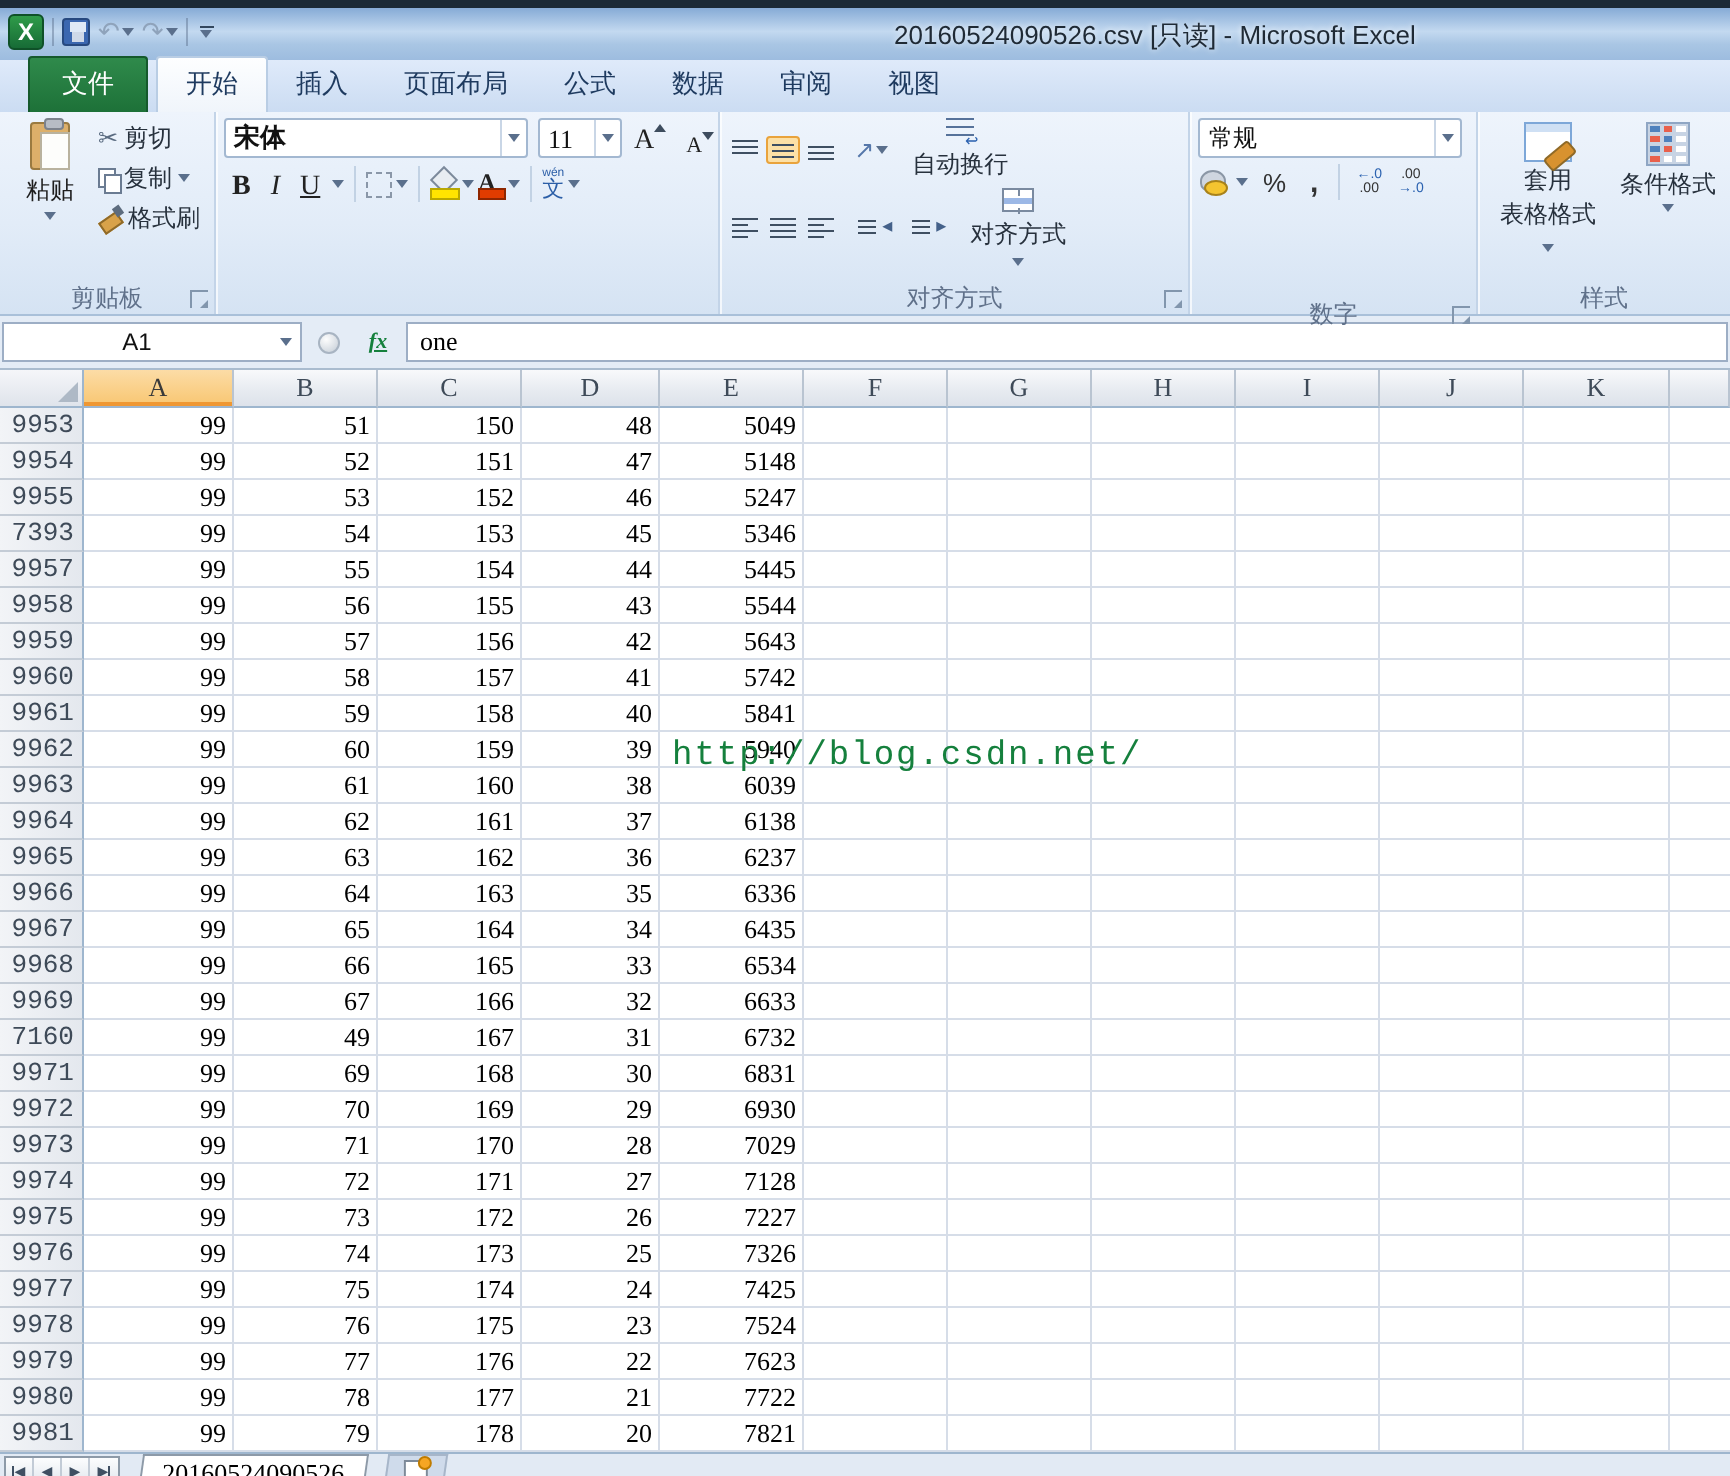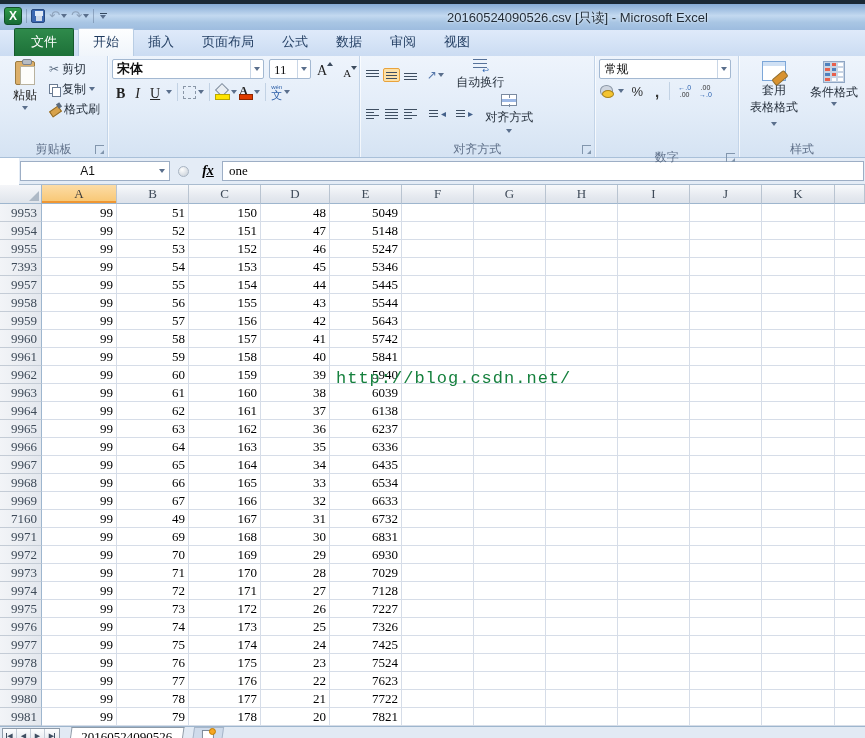--- a/index.html
+++ b/index.html
@@ -119,42 +119,42 @@
   .g-styles { flex:1; border-right:none; }
   .bigbtn { width:54px; display:flex; flex-direction:column; align-items:center; padding-top:2px; gap:2px; color:#27313d; font-size:12px; line-height:1.25; text-align:center; }
   .cf-ic { width:22px; height:22px; display:grid; grid-template-columns:repeat(3,1fr); grid-template-rows:repeat(4,1fr); border:1px solid #8fa6c4; background:#fff; }
   .cf-ic i { border:0.5px solid #c8d4e4; }
   .cf-r { background:#e8604c; } .cf-b { background:#4f81bd; }
   .ft-ic { width:24px; height:20px; border:1px solid #7da7d8; position:relative;
     background:linear-gradient(#cfe0f4 0 4px,#fff 4px), repeating-linear-gradient(90deg,transparent 0 7px,#9dbce0 7px 8px), repeating-linear-gradient(transparent 0 4px,#9dbce0 4px 5px); }
   .ft-ic::after { content:""; position:absolute; right:-3px; bottom:-2px; width:14px; height:6px; background:#d8922f; border:1px solid #8f6a28; transform:rotate(-40deg); border-radius:2px; }
 
   
-  .fbar { height:27px; background:#e4ecf6; border-bottom:1px solid #aabccf; display:flex; align-items:center; padding:3px 1px; gap:2px;margin-left:19px; }
+  .fbar { height:27px; background:#e4ecf6; border-bottom:1px solid #aabccf; display:flex; align-items:center; padding:3px 1px; gap:2px; }
   .namebox { width:150px; height:20px; background:#fff; border:1px solid #9daec5; display:flex; align-items:center; }
   .namebox .val { flex:1; text-align:center; font-size:12px; color:#111; }
   .namebox .dd-box { width:15px; align-self:stretch; display:flex; align-items:center; justify-content:center; }
   .grip { width:22px; height:20px; display:flex; align-items:center; justify-content:center; }
   .grip::before { content:""; width:9px; height:9px; border-radius:50%; background:radial-gradient(circle at 35% 30%,#fdfdfd,#c3ccd6); border:1px solid #a8b4c2; }
-  .fx { width:24px; text-align:center; font-family:"Liberation Serif","DejaVu Serif",serif; font-style:italic; font-weight:bold; color:#000000; font-size:14px;text-decoration:underline; }
+  .fx { width:24px; text-align:center; font-family:"Liberation Serif","DejaVu Serif",serif; font-style:italic; font-weight:bold; color:#15803d; font-size:11px;text-decoration:underline; }
   .finput { flex:1; height:20px; background:#fff; border:1px solid #9daec5; display:flex; align-items:center; padding:0 6px;
     font-family:"Liberation Serif","DejaVu Serif",serif; font-size:13px; color:#000; }
 
   
   .gridwrap { position:relative; flex:1; background:#fff; overflow:hidden; }
   .grid { display:grid; grid-template-columns:42px 75px 72px 72px 69px 72px 72px 72px 72px 72px 72px 73px minmax(0,1fr); }
   .corner { height:19px; background:linear-gradient(180deg,#f5f6f9,#dfe4eb); border-right:1px solid #9eb6ce; border-bottom:1px solid #9eb6ce; position:relative; }
   .corner::after { content:""; position:absolute; right:2px; bottom:2px; width:0; height:0; border-left:10px solid transparent; border-bottom:10px solid #aeb9c6; }
   .colh { height:19px; display:flex; align-items:center; justify-content:center;
     background:linear-gradient(180deg,#f8f9fb,#e6eaf0 60%,#dde2ea); border-right:1px solid #b9c4d1; border-bottom:1px solid #9eb6ce;
     font-family:"Liberation Serif","DejaVu Serif",serif; font-size:13px; color:#3e4a58; }
   .colh.sel { background:linear-gradient(180deg,#fcdca6,#f8c671); box-shadow:inset 0 -2px 0 #ef9733; color:#3a3a3a; }
   .rowh { height:18px; display:flex; align-items:center; justify-content:flex-end; padding-right:4px;
     background:linear-gradient(90deg,#f2f4f7,#e4e8ee); border-right:1px solid #9eb6ce; border-bottom:1px solid #c4ccd6;
-    font-family:Liberation Serif, serif; font-size:13px; color:#3e4a58; }
+    font-family:Liberation Mono, monospace; font-size:13px; color:#3e4a58; }
   .cell { height:18px; border-right:1px solid #d6dde8; border-bottom:1px solid #d6dde8; display:flex; align-items:center; justify-content:flex-end; padding-right:3px;
     font-family:"Liberation Serif","DejaVu Serif",serif; font-size:13px; color:#000; }
   .cell.last { border-right:none; }
   .watermark { position:absolute; left:336px; top:184px; font-family:Liberation Mono, monospace;
     font-size:17px; color:#15803d; letter-spacing:1px; pointer-events:none; white-space:nowrap; }
 
   
   .sheetbar { height:12px; background:#e2eaf4; border-top:1px solid #9eb6ce; display:flex; align-items:flex-start; overflow:hidden; }
   .navgrp { display:flex; border:1px solid #8d9aa8; margin:1px 2px; background:linear-gradient(#fcfdfe,#dfe5ec); }
   .navbtn { width:14px; height:14px; display:flex; align-items:center; justify-content:center; font-size:7px; color:#3f4f62; border-right:1px solid #c2cbd6; }

